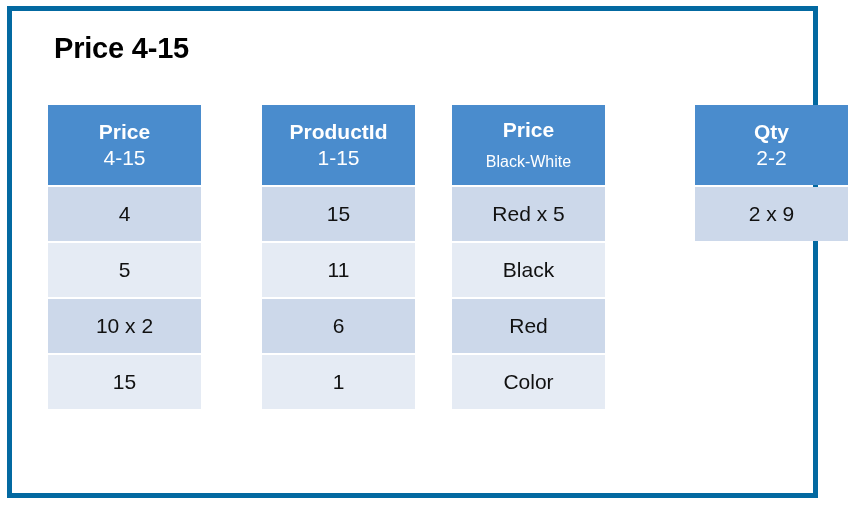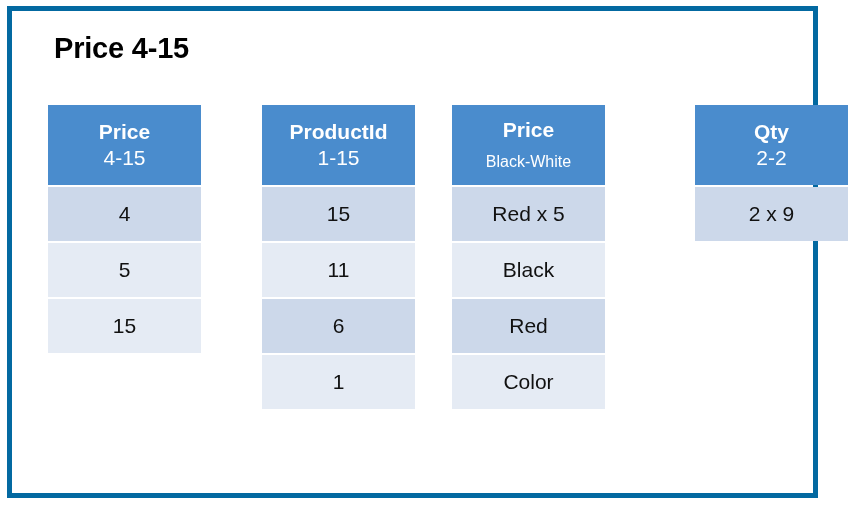--- a/index.html
+++ b/index.html
@@ -106,20 +106,21 @@
 
   <div id="columns">
 
     <div class="column col-price">
       <div class="col-header">
         <span class="hdr-title">Price</span>
         <span class="hdr-sub">4-15</span>
       </div>
       <div class="cell shade-a">4</div>
       <div class="cell shade-b">5</div>
+      <div class="cell shade-a">10 x 2</div>
       <div class="cell shade-b">15</div>
     </div>
 
     <div class="column col-product">
       <div class="col-header">
         <span class="hdr-title">ProductId</span>
         <span class="hdr-sub">1-15</span>
       </div>
       <div class="cell shade-a">15</div>
       <div class="cell shade-b">11</div>

